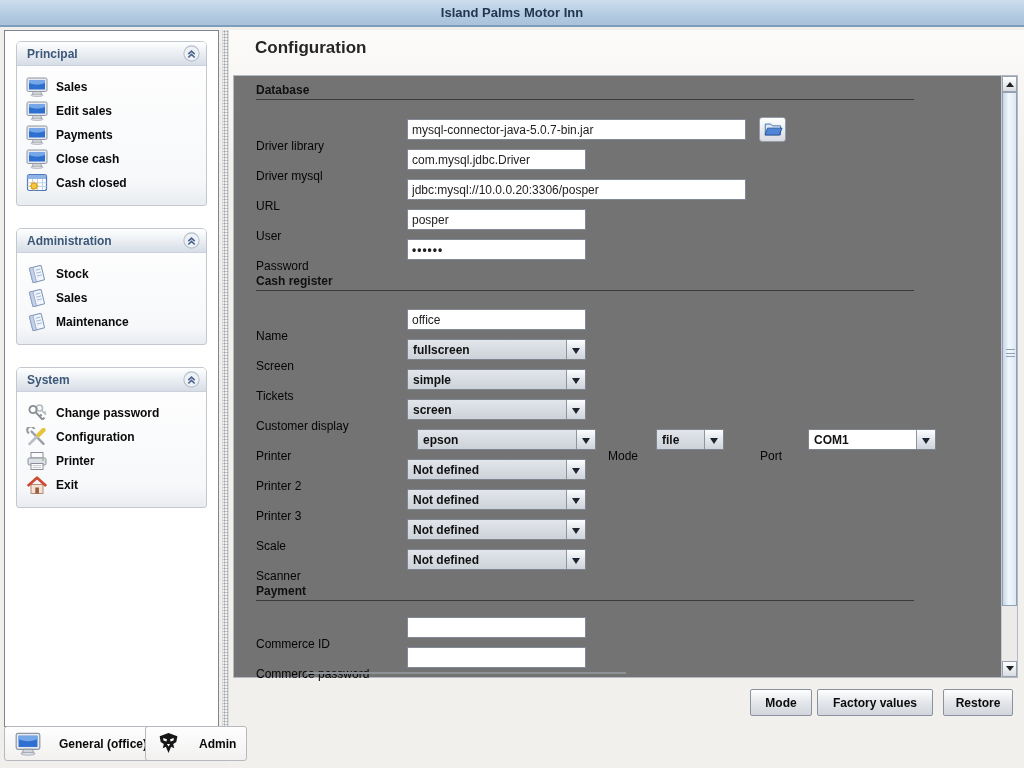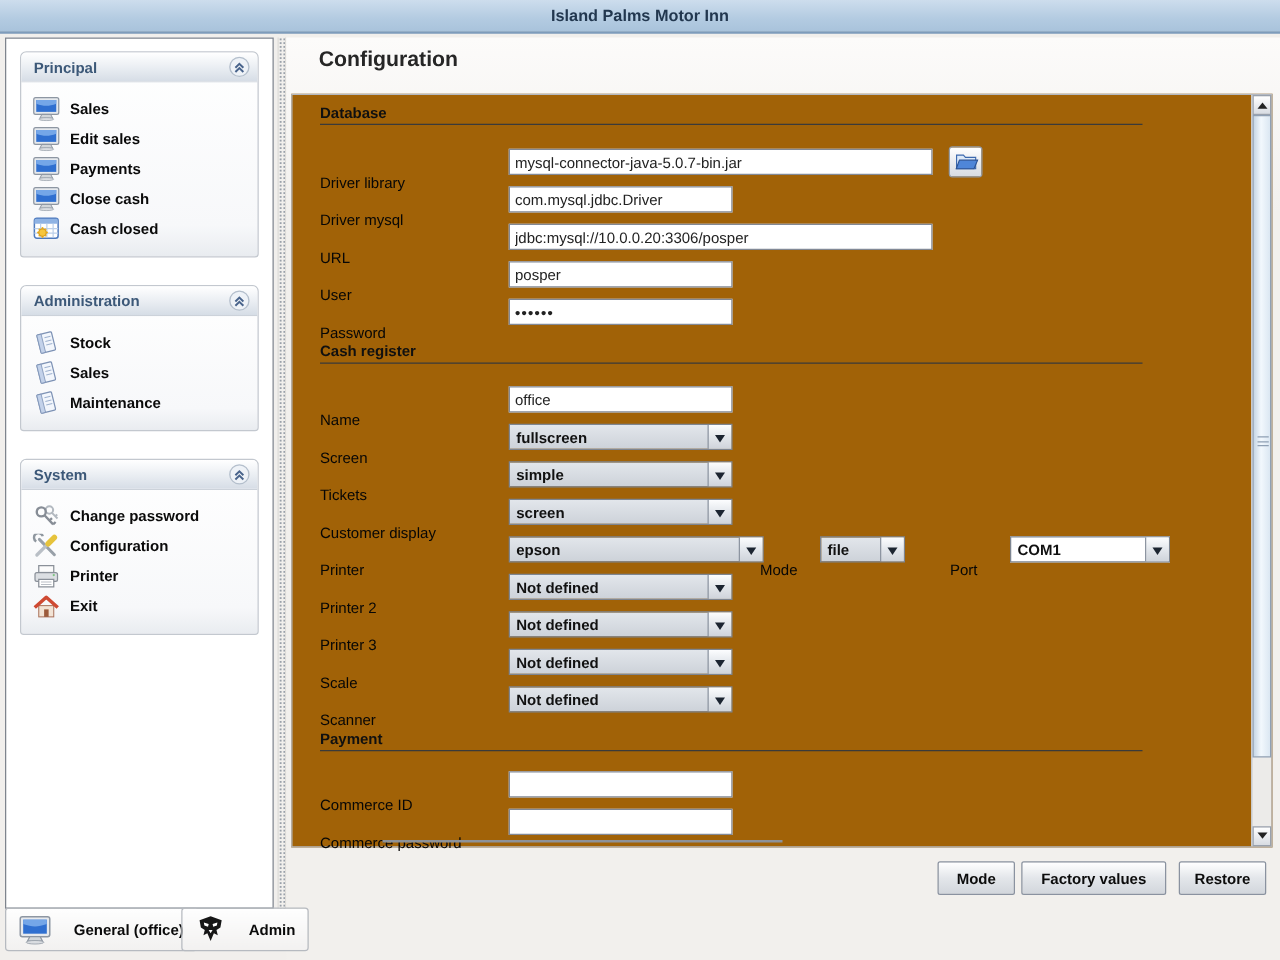--- a/index.html
+++ b/index.html
@@ -31,21 +31,21 @@
     background-color:#f2f0ed;
     background-image:radial-gradient(circle, #9aa1aa 0.9px, transparent 1.1px);
     background-size:3px 3px; border-left:1px solid #dddbd7; border-right:1px solid #dddbd7; cursor:col-resize; }
 
   
   .main { position:absolute; left:229px; top:30px; width:795px; height:738px;
     background:linear-gradient(#fcfbfa, #f2f0ed 140px); }
   .page-title { position:absolute; left:255px; top:38px; font-size:17px; font-weight:bold; color:#262626; }
 
   .form-panel { position:absolute; left:233px; top:75px; width:785px; height:603px;
-    border:1px solid #b4b9c1; background:#a16207; }
+    border:1px solid #b4b9c1; background:#737373; }
 
   .sect { position:absolute; left:22px; font-size:12px; font-weight:bold; color:#101010; }
   .rule { position:absolute; left:22px; width:658px; height:1px; background:#3a3a3a; }
 
   .frow { position:absolute; left:22px; height:21px; width:740px; }
   .flabel { position:absolute; left:0; top:20px; font-size:12px; font-weight:normal; color:#060606; white-space:nowrap; }
   .tinput { position:absolute; top:0; height:21px; border:1px solid #828996; background:#ffffff;
     font-family:"Liberation Sans",sans-serif; font-size:12px; color:#222; padding:0 4px; }
   .combo { position:absolute; top:0; height:21px; border:1px solid #7d london8591; border:1px solid #7d8591;
     background:linear-gradient(#e2e6eb,#cdd2d9); display:flex; cursor:pointer; }
@@ -313,21 +313,21 @@
   </div>
   <div class="frow" style="top:323px">
     <label class="flabel">Customer display</label>
     <div class="combo" style="left:151px;width:179px">
       <span class="combo-text">screen</span>
       <span class="combo-btn"></span>
     </div>
   </div>
   <div class="frow" style="top:353px">
     <label class="flabel">Printer</label>
-    <div class="combo" style="left:151px;width:204px">
+    <div class="combo" style="left:161px;width:179px">
       <span class="combo-text">epson</span>
       <span class="combo-btn"></span>
     </div>
     <label class="flabel" style="left:352px">Mode</label>
     <div class="combo" style="left:400px;width:68px">
       <span class="combo-text">file</span>
       <span class="combo-btn"></span>
     </div>
     <label class="flabel" style="left:504px">Port</label>
     <div class="combo editable" style="left:552px;width:128px">

